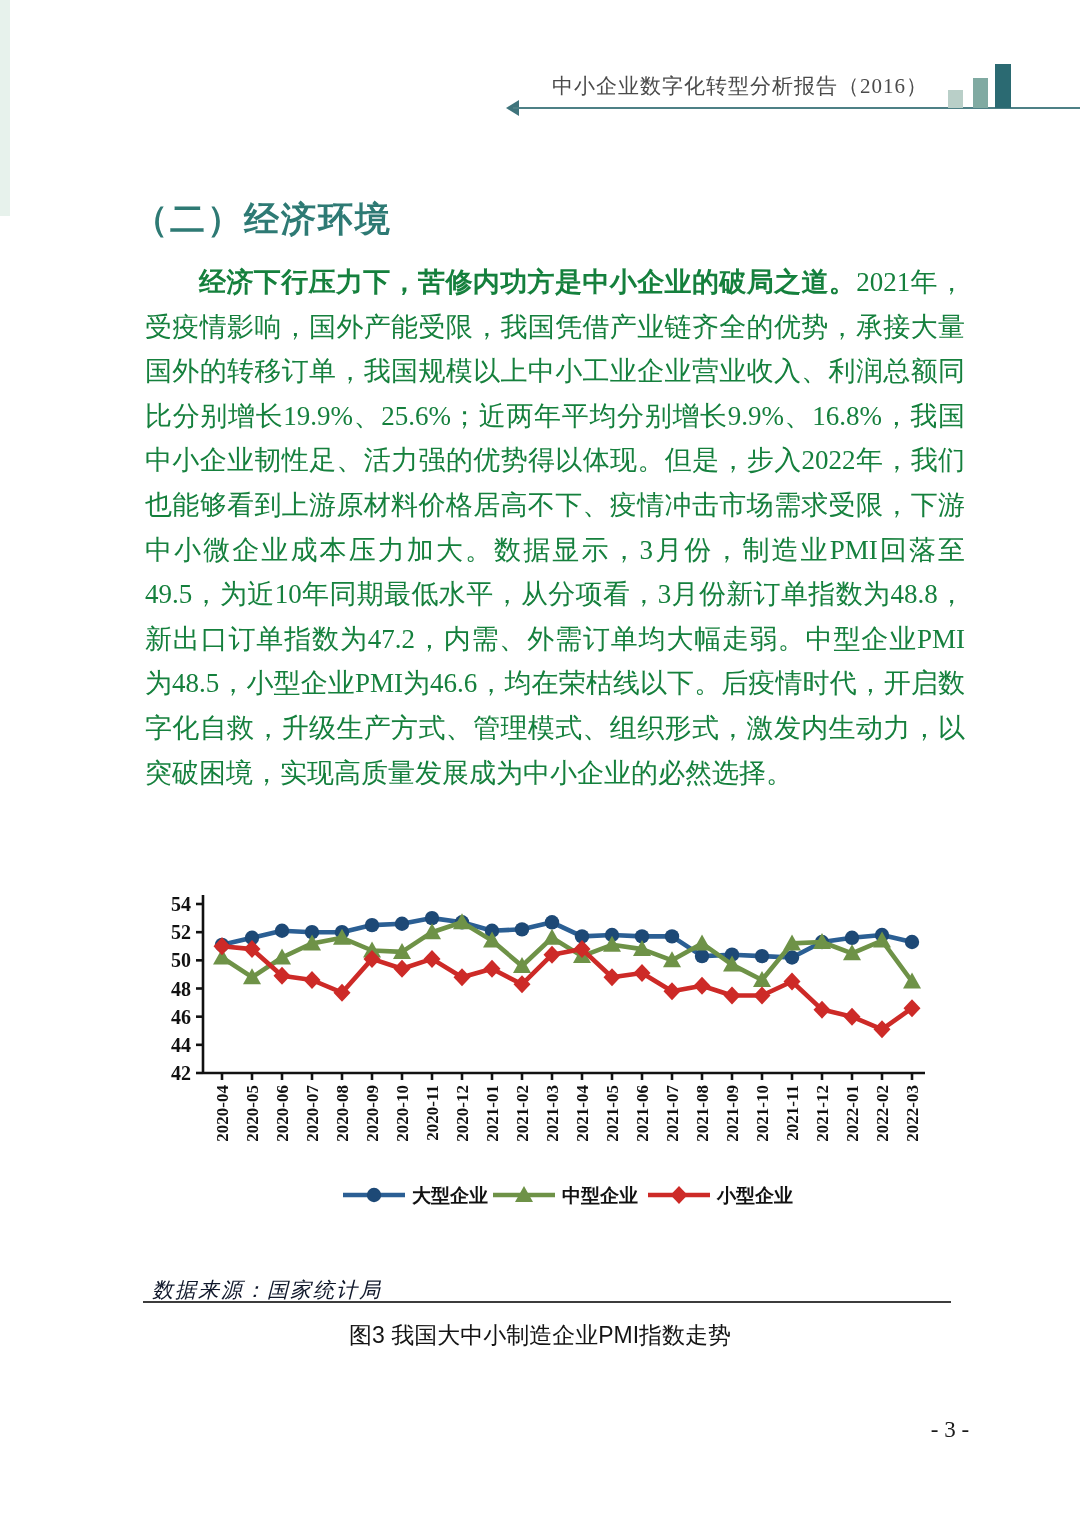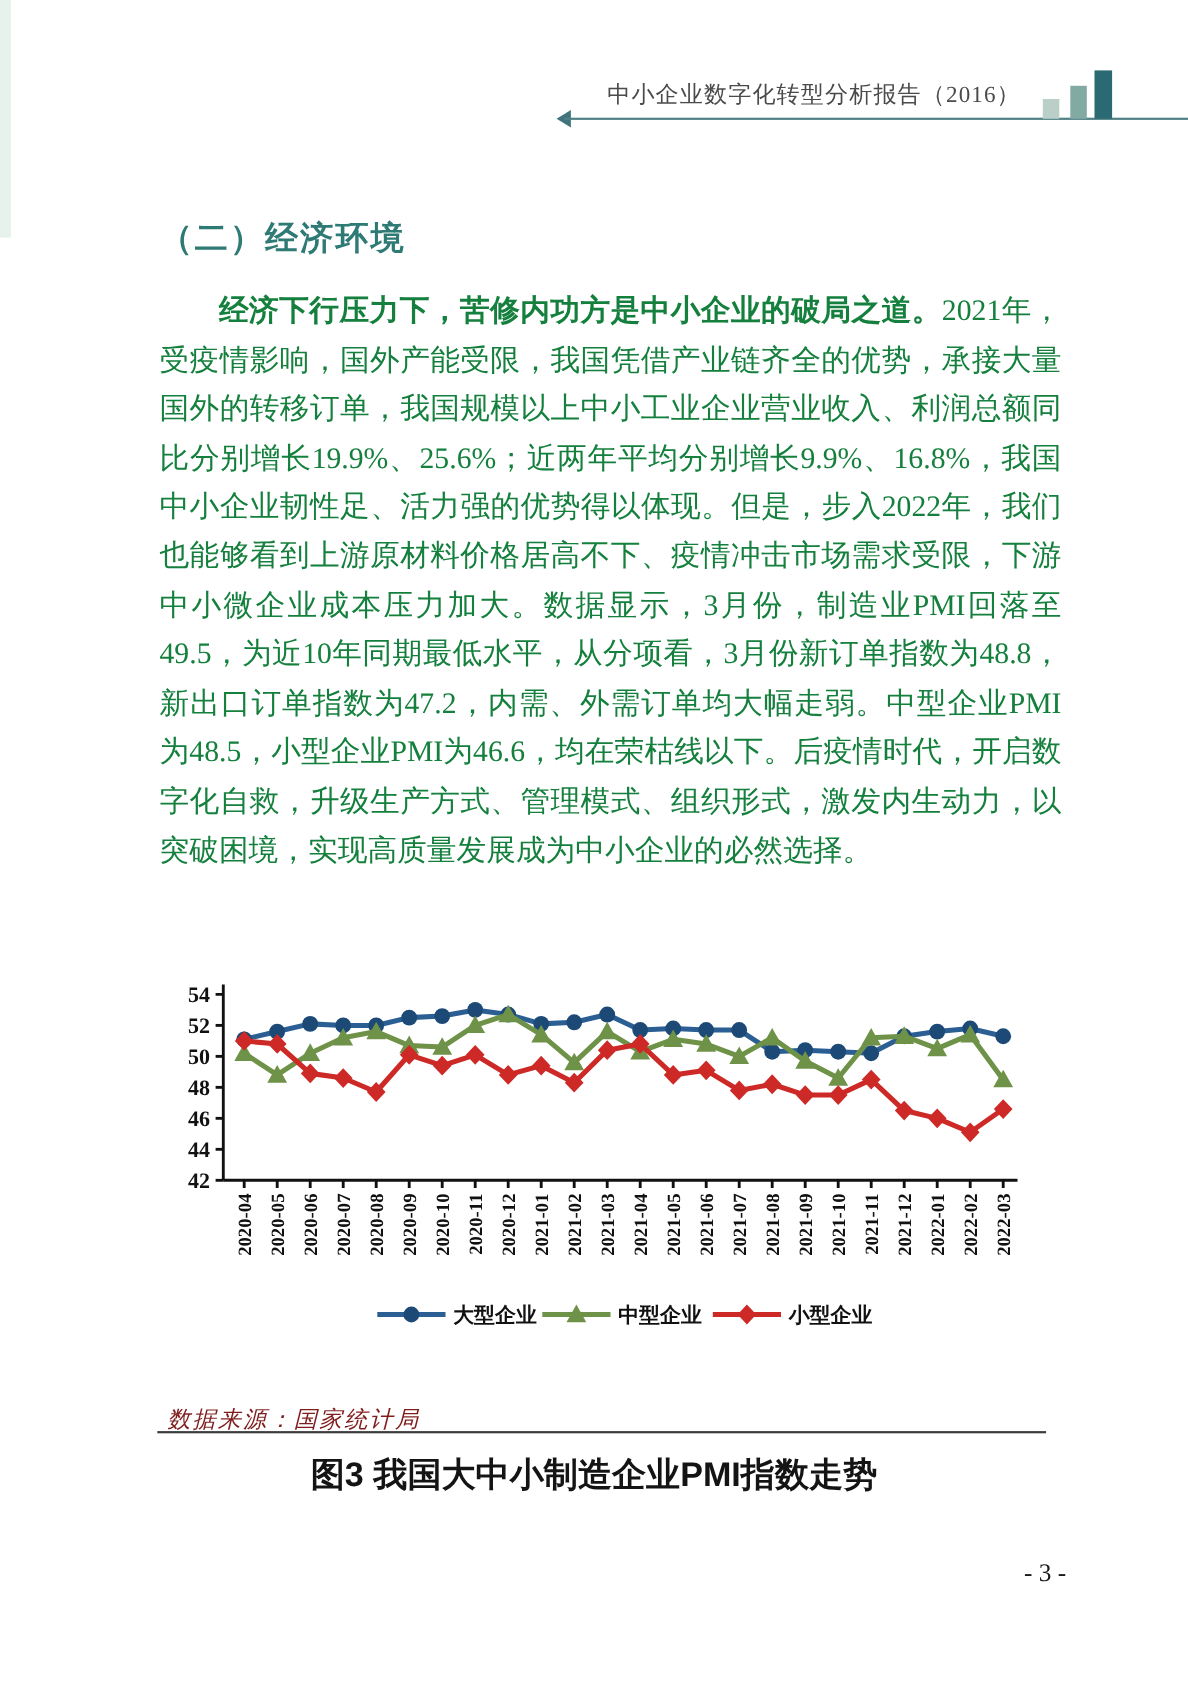--- a/index.html
+++ b/index.html
@@ -19,44 +19,44 @@
     position:absolute;top:100px;left:506px;width:0;height:0;
     border-top:8px solid transparent;border-bottom:8px solid transparent;
     border-right:13px solid #3f747c;
   }
   .hdr-bar{position:absolute;}
   .hdr-bar.b1{left:948px;top:90px;width:15px;height:18px;}
   .hdr-bar.b2{left:973px;top:78px;width:15px;height:30px;}
   .hdr-bar.b3{left:995px;top:64px;width:16px;height:44px;}
   
   .sec-heading{
-    position:absolute;top:196px;left:145px;
+    position:absolute;top:196px;left:133px;
     font-family:"Liberation Sans","DejaVu Sans",sans-serif;
-    font-size:30px;font-weight:bold;color:#2e7a74;letter-spacing:2px;
+    font-size:35px;font-weight:bold;color:#2e7a74;letter-spacing:2px;
   }
   
   .para{
     position:absolute;top:260px;left:145px;width:820px;
     font-size:27px;line-height:44.6px;text-align:justify;color:#15803d;
     text-indent:2em;
   }
   .para b{font-weight:bold;}
   
   .chart-wrap{position:absolute;left:150px;top:843px;width:812px;height:372px;}
   .chart-wrap svg{display:block;}
   
   .src-note{
     position:absolute;top:1276px;left:152px;
-    font-size:21px;font-style:italic;color:#7f1d1d;letter-spacing:2px;
+    font-size:21px;font-style:italic;color:#0f172a;letter-spacing:2px;
   }
   .fig-rule{position:absolute;top:1301px;left:143px;width:808px;height:2px;background:#3c3c3c;}
   .fig-caption{
     position:absolute;top:1320px;left:0;width:1080px;text-align:center;
     font-family:"Liberation Sans","DejaVu Sans",sans-serif;
-    font-size:31px;font-weight:bold;color:#141414;
+    font-size:23px;font-weight:normal;color:#141414;
   }
   .page-num{
     position:absolute;top:1417px;left:900px;width:100px;text-align:center;
     font-size:23px;color:#1a1a1a;
   }
   .ylab{font:bold 20px "Liberation Serif",serif;fill:#111;}
   .xlab{font:bold 17px "Liberation Serif",serif;fill:#111;}
   .leglab{font:bold 19px "Liberation Serif",serif;fill:#111;}
 </style>
 </head>

